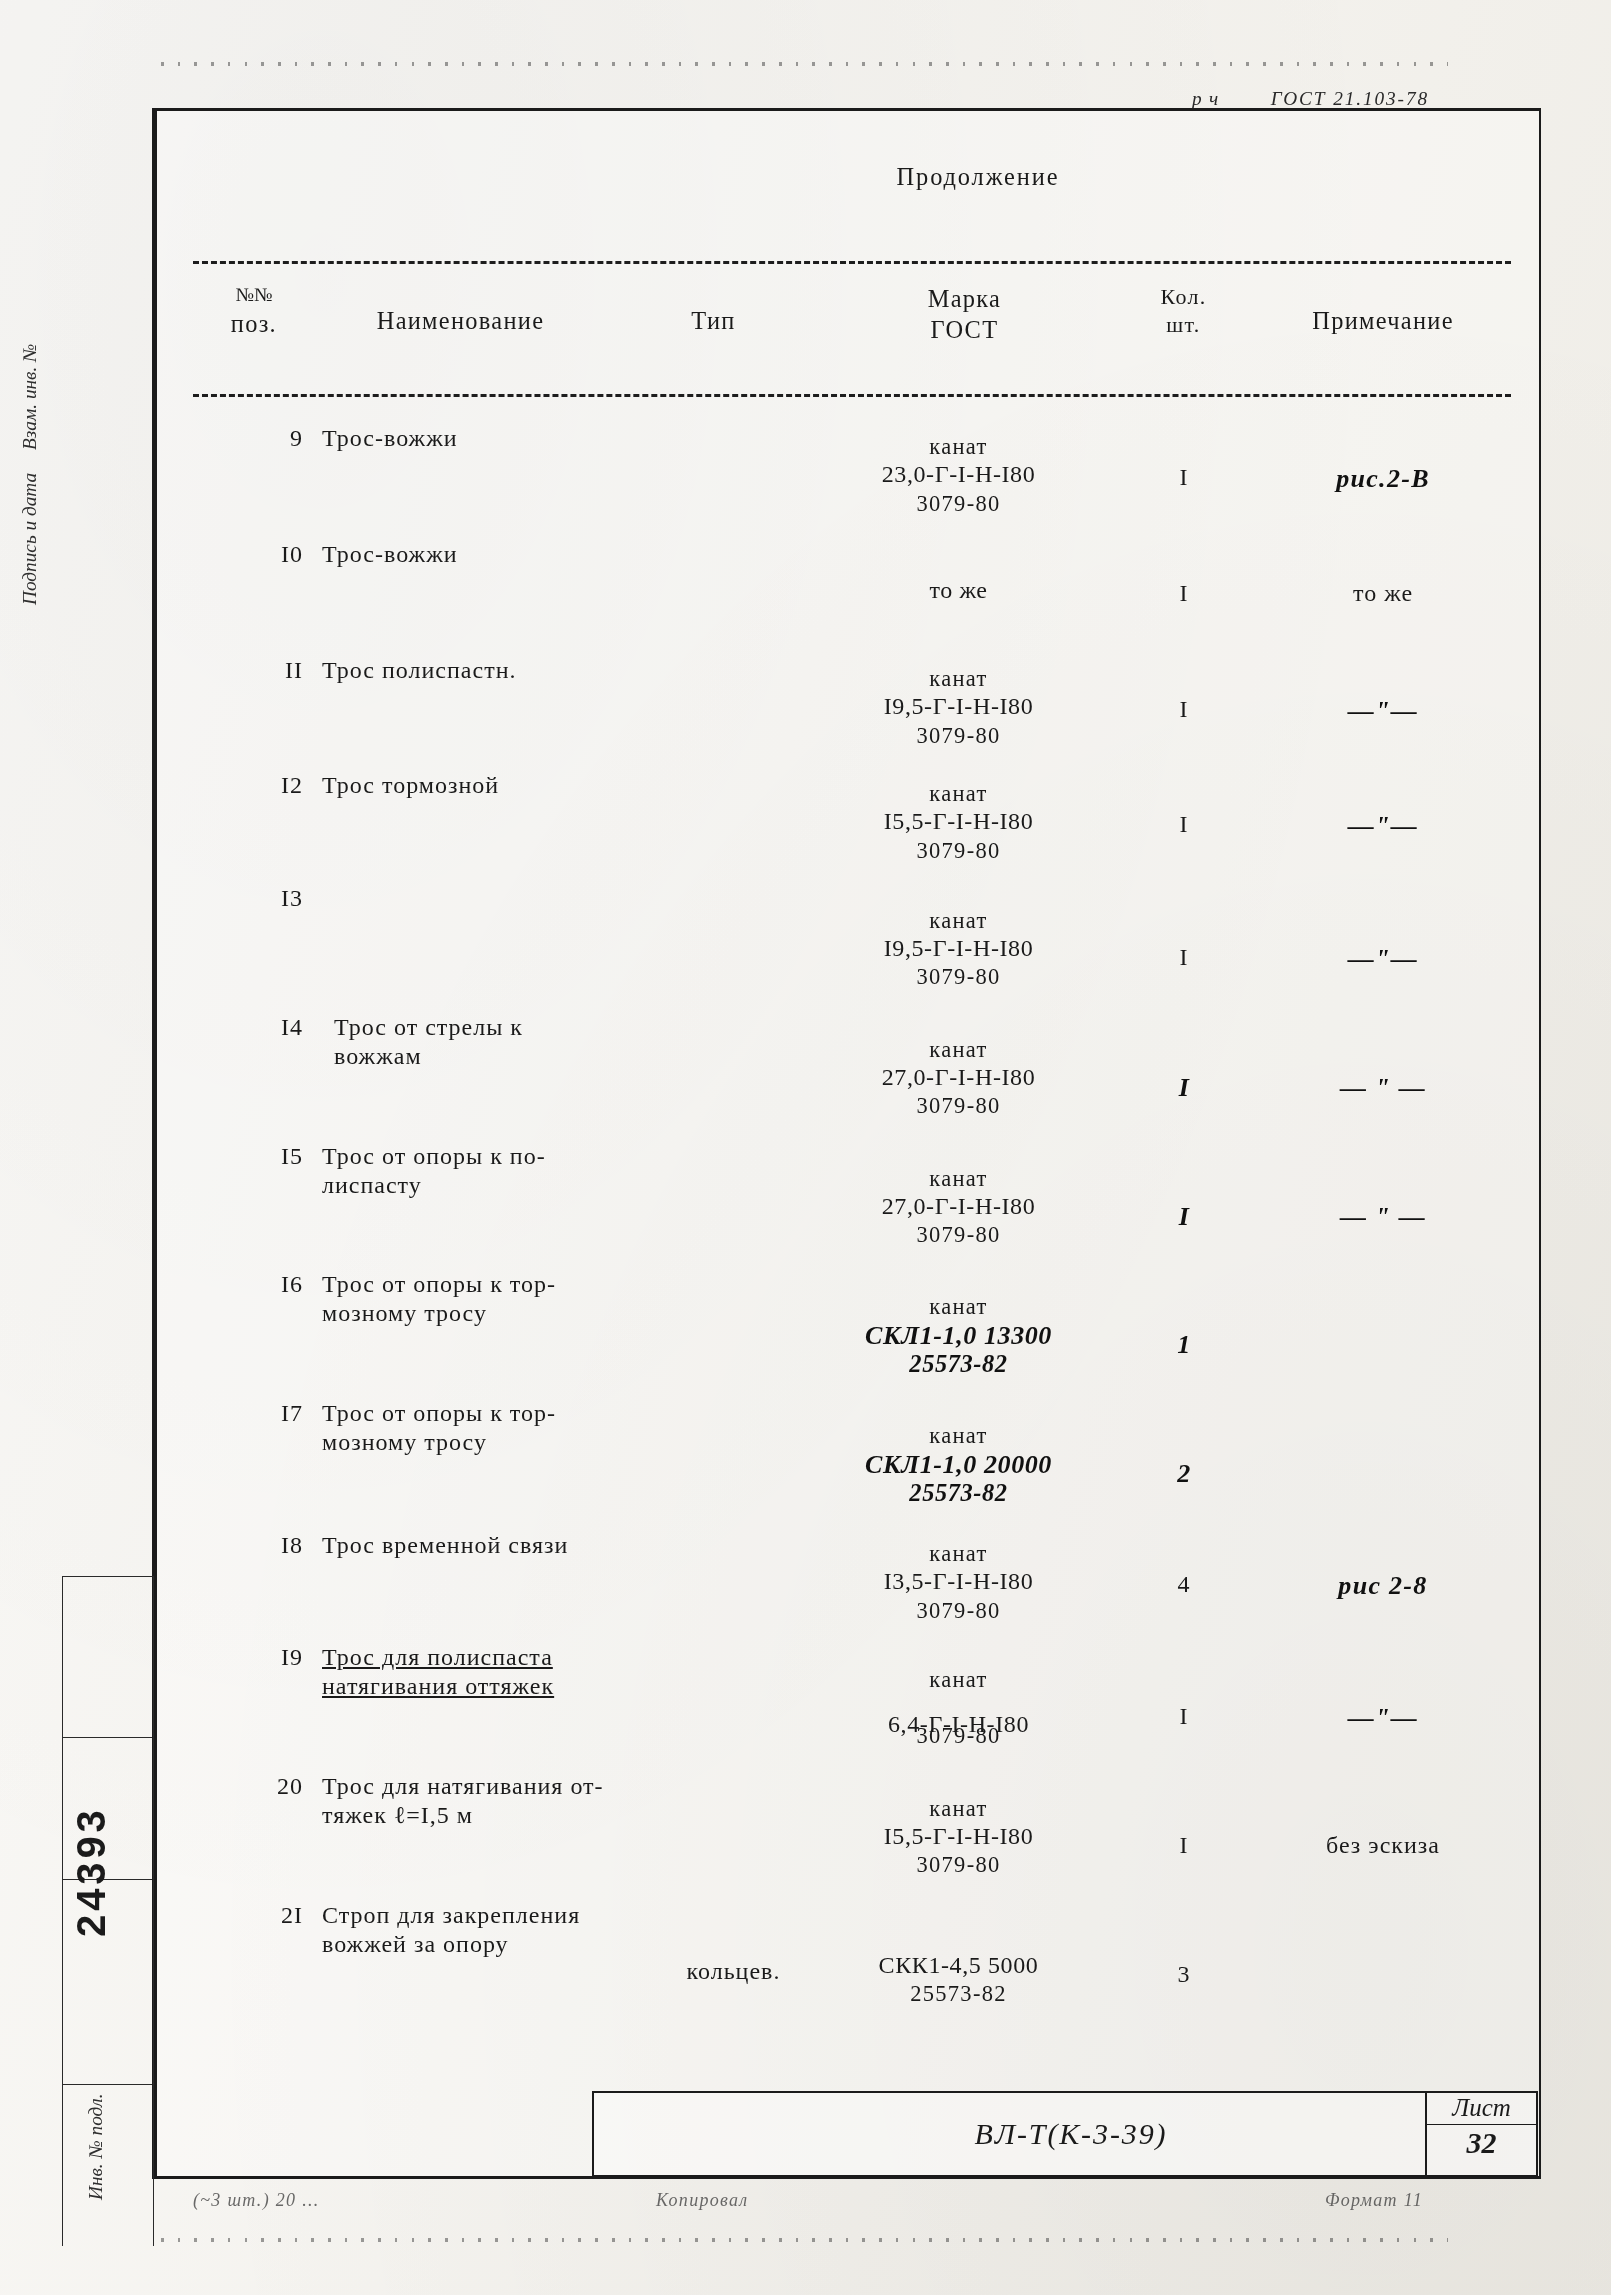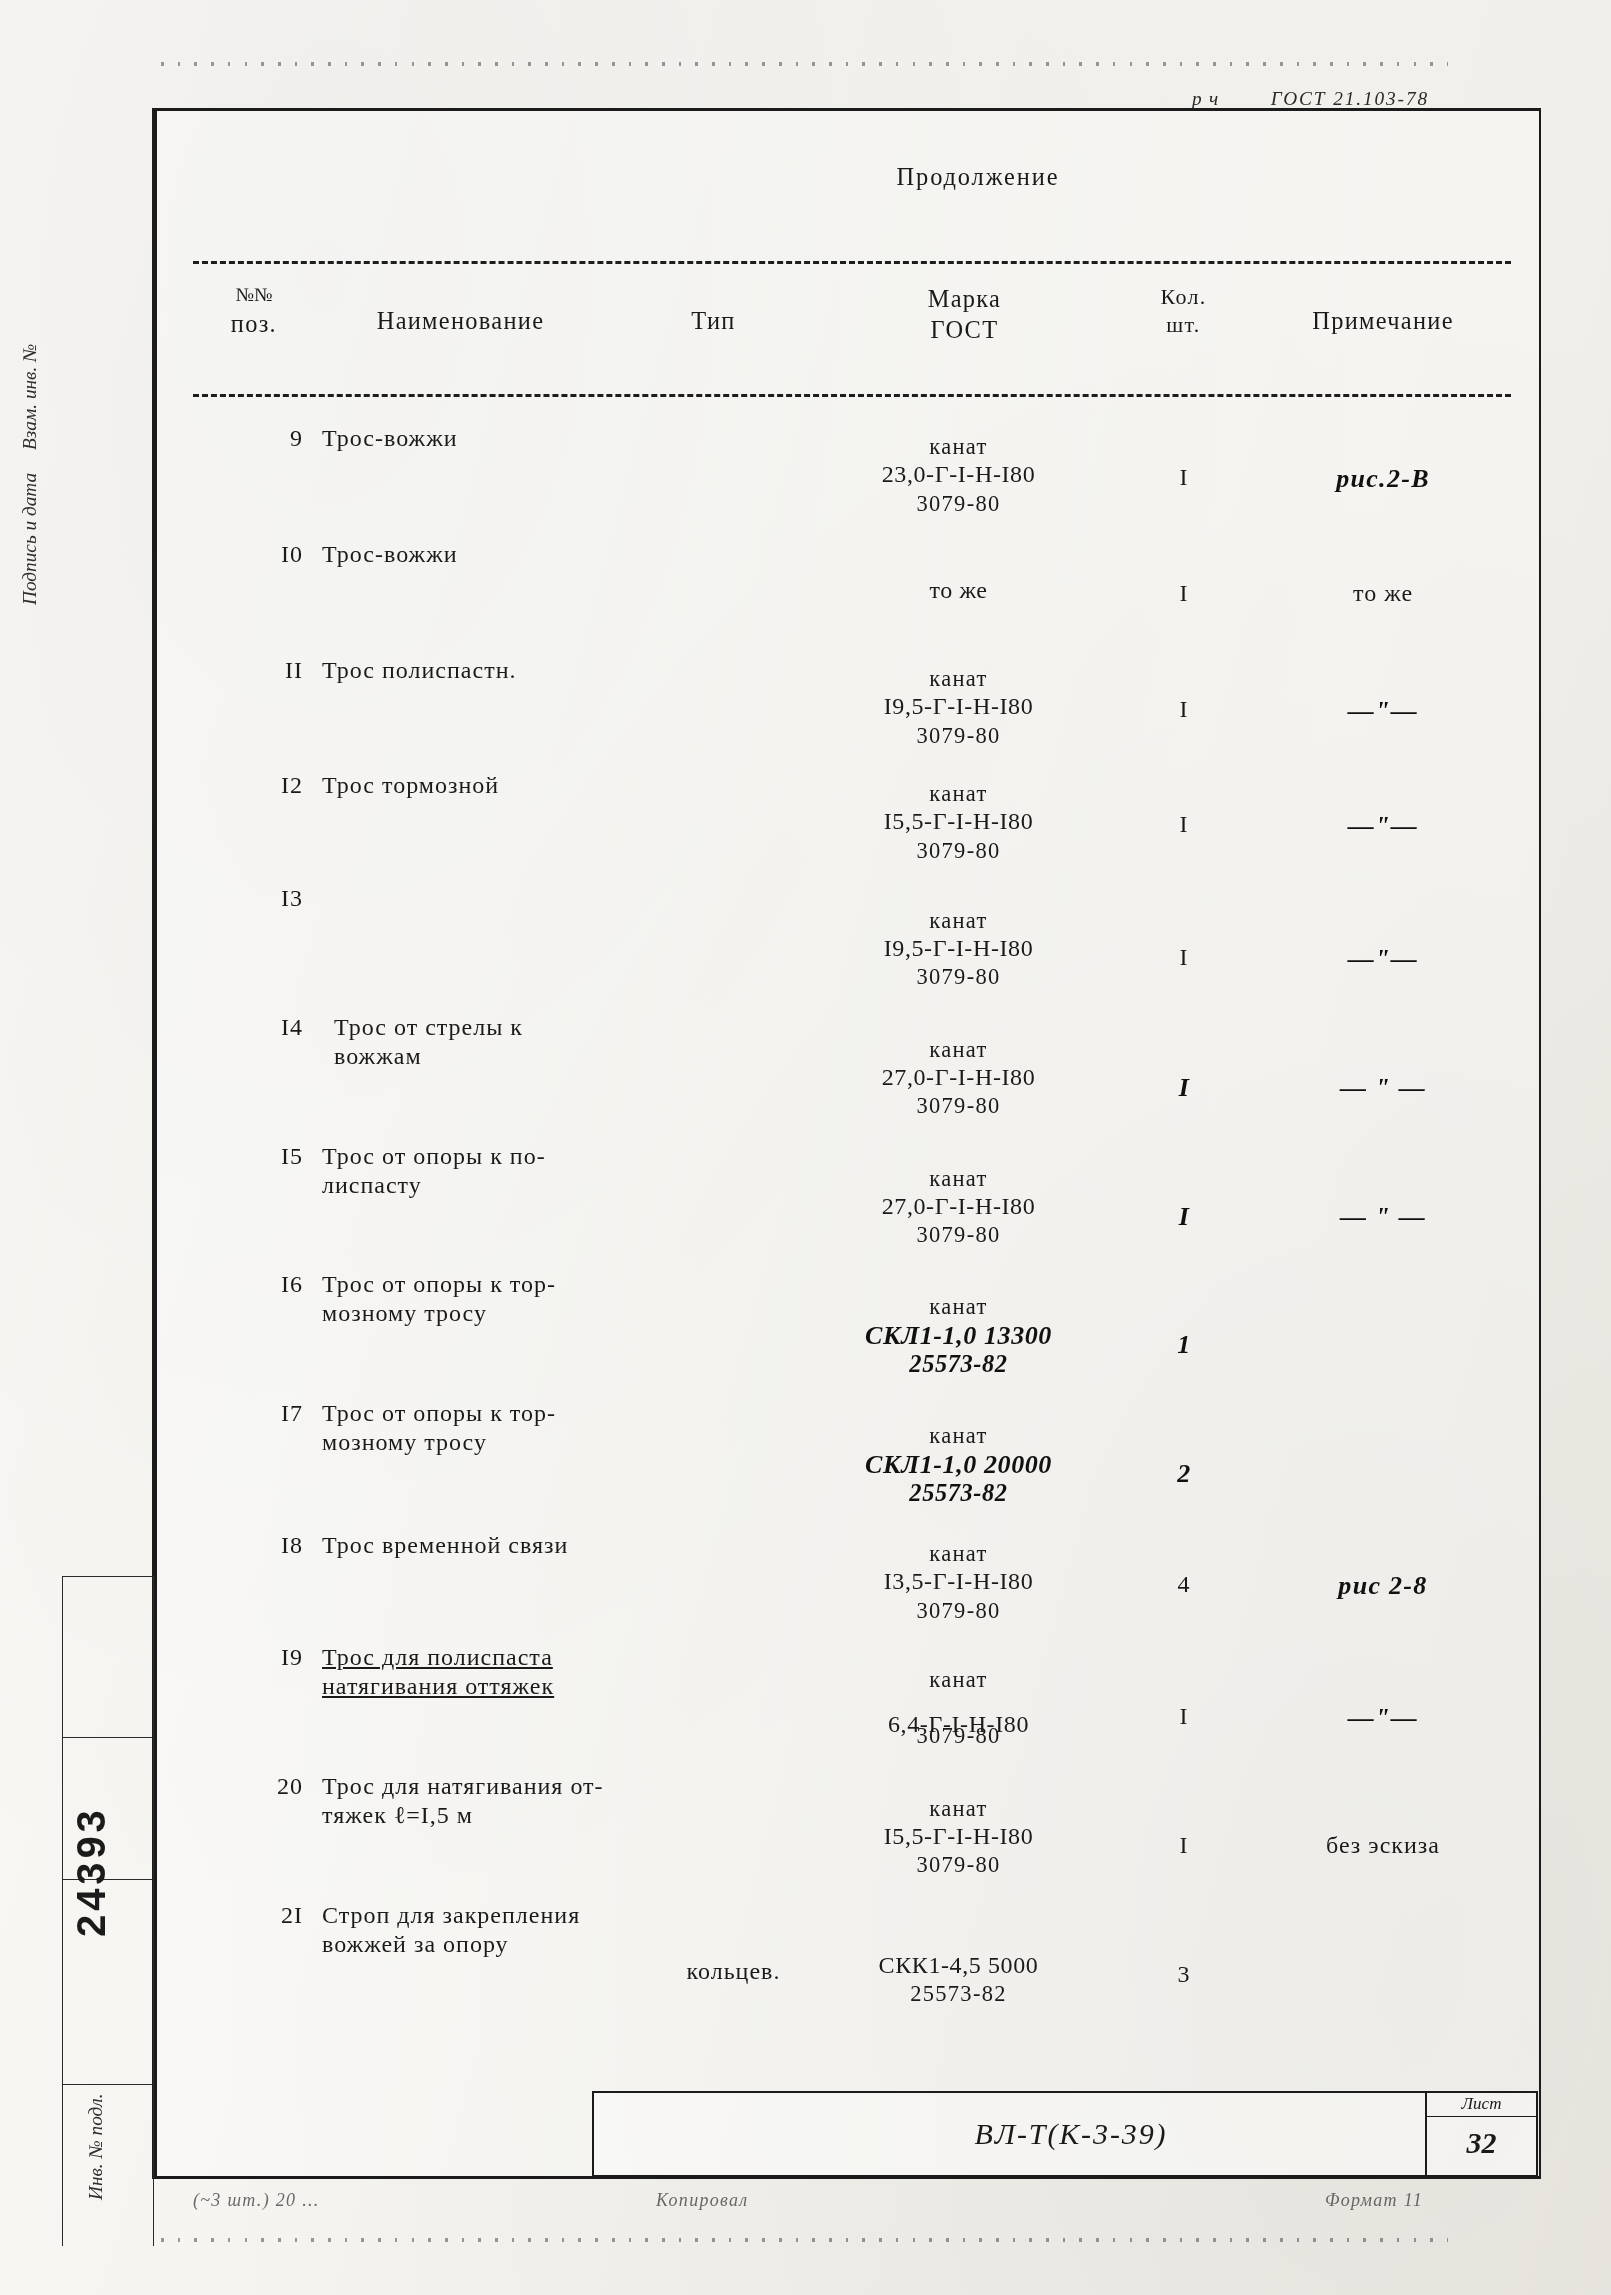--- a/index.html
+++ b/index.html
@@ -232,21 +232,21 @@
     right: 0; top: 0;
     width: 109px; height: 100%;
     border-left: 2.6px solid #1b1b1b;
   }
   .tb-list-label {
     position: absolute;
     top: 1.3px; left: 0; width: 100%;
     text-align: center;
     font-family: "Liberation Serif", serif;
     font-style: italic;
-    font-size: 17px;
+    font-size: 25px;
     border-bottom: 1.9px solid #1b1b1b;
     padding-bottom: 1.9px;
   }
   .tb-list-num {
     position: absolute;
     top: 33px; left: 0; width: 100%;
     text-align: center;
     font-family: "Liberation Serif", serif;
     font-style: italic;
     font-weight: bold;

